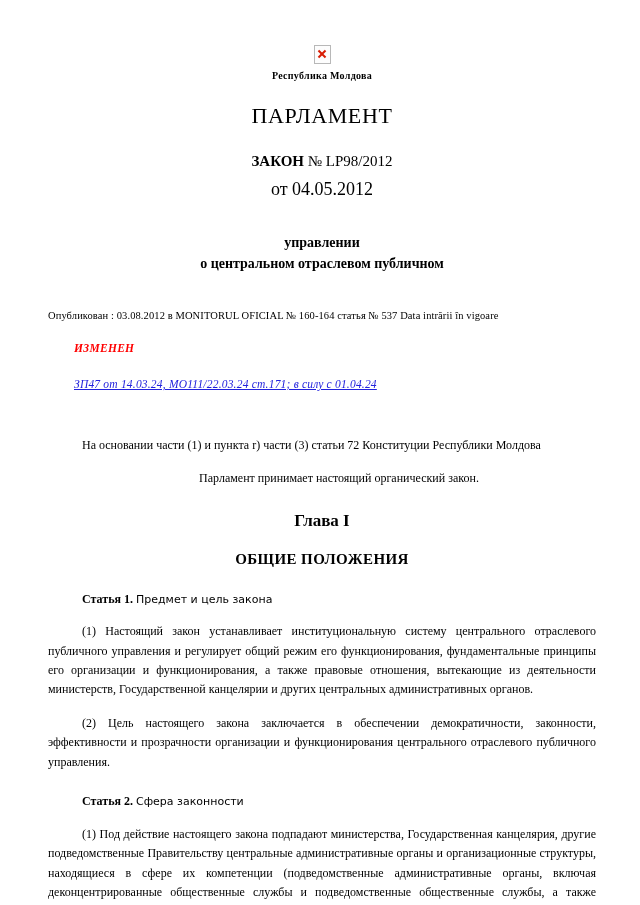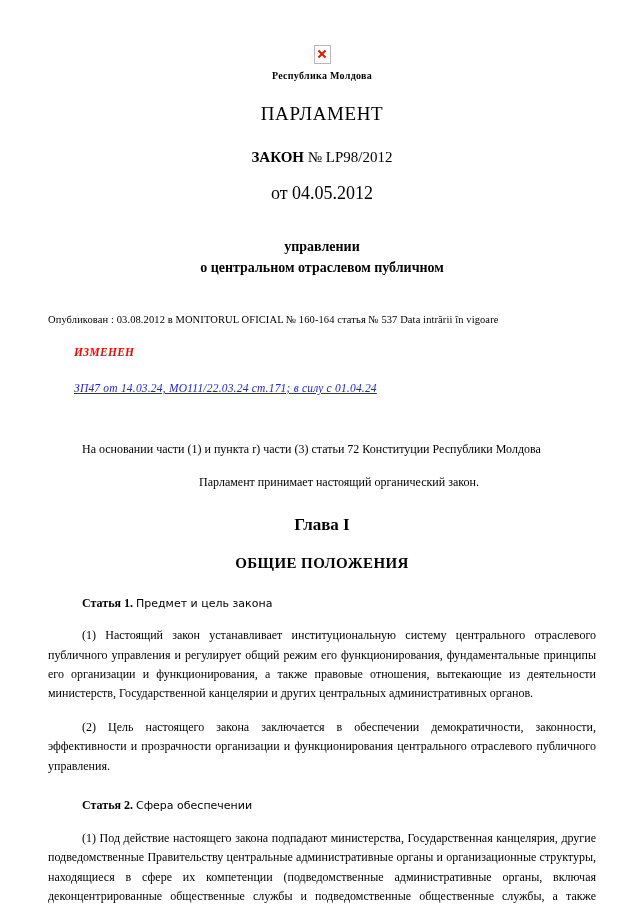--- a/index.html
+++ b/index.html
@@ -53,30 +53,30 @@
   .republic {
     text-align: center;
     font-size: 10px;
     font-weight: bold;
     letter-spacing: 0.3px;
     margin: 0 0 22px 0;
   }
 
   .parliament {
     text-align: center;
-    font-size: 19px;
+    font-size: 22px;
     font-weight: normal;
     letter-spacing: 0.6px;
     margin: 0 0 22px 0;
   }
 
   .law-line {
     text-align: center;
     font-size: 15px;
-    margin: 16px;
+    margin: 8px;
     line-height: 1.35;
   }
   .law-line .b { font-weight: bold; }
   .law-date {
     text-align: center;
     font-size: 18px;
     margin: 0 0 32px 0;
   }
 
   .subject {
@@ -198,18 +198,18 @@
   <div class="article-head">
     <span class="num">Статья 1.</span>
     <span class="ttl">Предмет и цель закона</span>
   </div>
 
   <p class="body">(1) Настоящий закон устанавливает институциональную систему центрального отраслевого публичного управления и регулирует общий режим его функционирования, фундаментальные принципы его организации и функционирования, а также правовые отношения, вытекающие из деятельности министерств, Государственной канцелярии и других центральных административных органов.</p>
   <p class="body">(2) Цель настоящего закона заключается в обеспечении демократичности, законности, эффективности и прозрачности организации и функционирования центрального отраслевого публичного управления.</p>
 
   <div class="article-head">
     <span class="num">Статья 2.</span>
-    <span class="ttl">Сфера обеспечении</span>
+    <span class="ttl">Сфера законности</span>
   </div>
 
   <p class="body">(1) Под действие настоящего закона подпадают министерства, Государственная канцелярия, другие подведомственные Правительству центральные административные органы и организационные структуры, находящиеся в сфере их компетенции (подведомственные административные органы, включая деконцентрированные общественные службы и подведомственные общественные службы, а также публичные учреждения, в которых министерство, Государственная канцелярия или другой</p>
 
 </div>
 
 </body></html>

